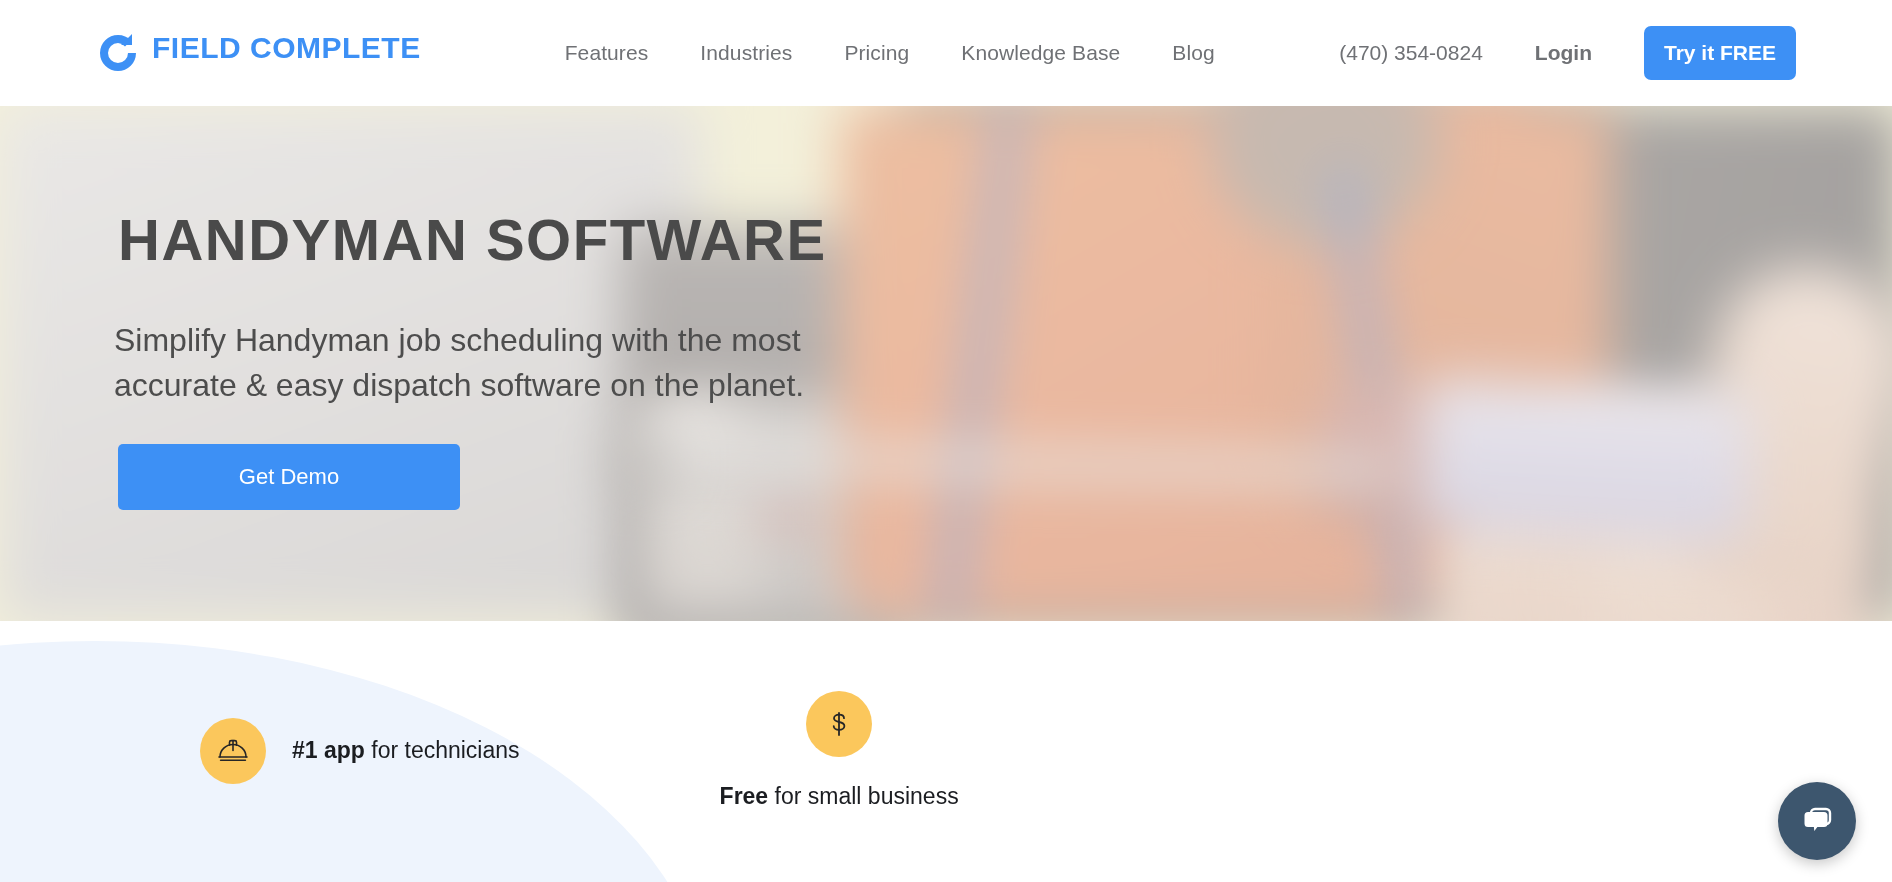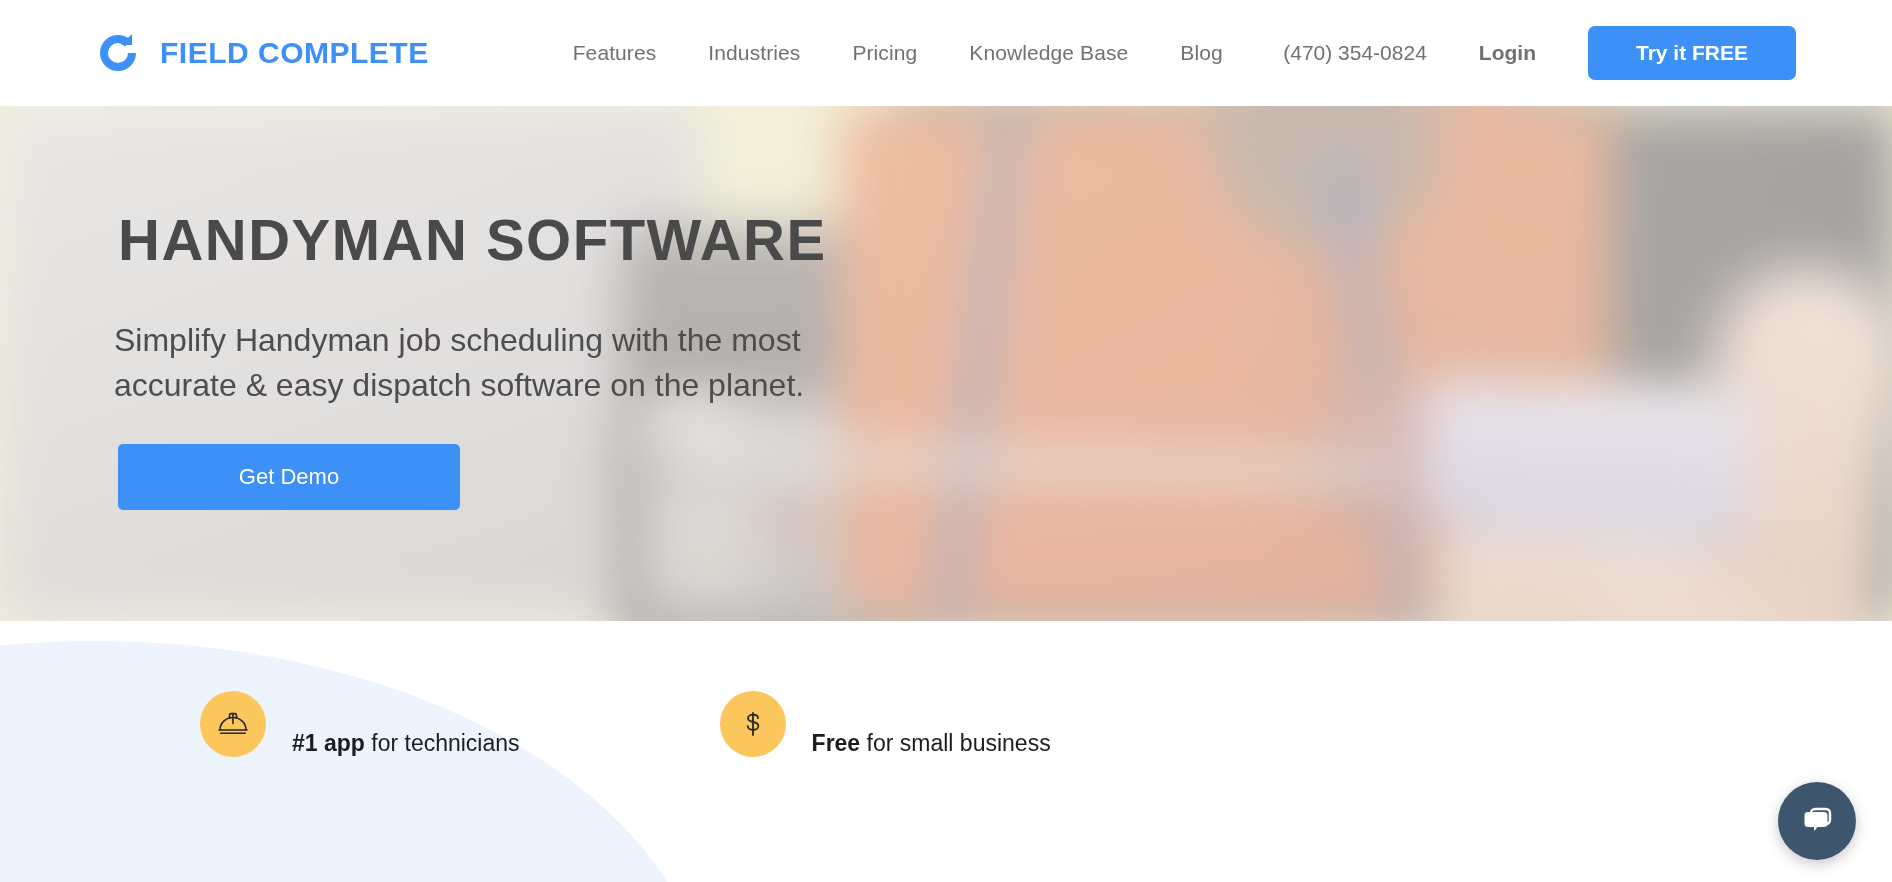--- a/index.html
+++ b/index.html
@@ -14,40 +14,40 @@
   .page { position:relative; width:1892px; height:882px; background:#fff; overflow:hidden; }
 
   
   .header {
     position:absolute; top:0; left:0;
     width:1892px; height:106px;
     background:#ffffff;
     display:flex; align-items:center;
     z-index:40;
   }
-  .logo { display:flex; align-items:center; margin-left:96px; gap:20px; cursor:pointer; }
+  .logo { display:flex; margin-left:96px; gap:12px; cursor:pointer; }
   .logo-mark { width:44px; height:44px; display:block; flex:0 0 auto; }
   .logo-text {
     font-size:30px; font-weight:bold; letter-spacing:0.5px;
     color:#3d90f5; font-family:"Liberation Sans", sans-serif;
     font-stretch:condensed; white-space:nowrap;
   }
   .nav { display:flex; align-items:center; margin-left:118px; gap:0; }
   .nav-item {
     font-size:21px; color:#6f7175; padding:0 26px;
     white-space:nowrap; cursor:pointer; letter-spacing:0.1px;
   }
   .header-right { margin-left:auto; margin-right:96px; display:flex; align-items:center; gap:16px; }
   .phone { font-size:21px; color:#6f7175; white-space:nowrap; cursor:pointer; }
   .login { font-size:21px; color:#6f7175; margin-left:36px; white-space:nowrap; cursor:pointer;font-weight:bold; }
   .btn-try {
     margin-left:36px;
     background:#3d90f5; color:#ffffff;
     font-size:21px; font-weight:bold;
-    padding:0 48px; height:54px; line-height:54px;
+    padding:0 20px; height:54px; line-height:54px;
     border:none; border-radius:7px; cursor:pointer;
     white-space:nowrap; font-family:"Liberation Sans", sans-serif;
   }
 
   
   .hero {
     position:absolute; top:106px; left:0;
     width:1892px; height:515px;
     overflow:hidden;
     background:#fef9c3;
@@ -103,24 +103,24 @@
   .lower { position:absolute; top:621px; left:0; width:1892px; height:261px; background:#ffffff; overflow:hidden; }
   .blue-blob {
     position:absolute; left:-520px; top:20px;
     width:1230px; height:760px;
     background:#eef4fd; border-radius:50%;
   }
   .features {
     position:absolute; top:70px; left:0;
     width:1892px; display:flex; align-items:center;
   }
-  .feature { display:flex; align-items:flex-end; gap:26px; }
+  .feature { display:flex; align-items:center; gap:26px; }
   .f1 { margin-left:200px; }
   .f2 { margin-left:202px; }
-  .f3 { margin-left:200px; }
+  .f3 { margin-left:200px;flex-direction:column; }
   .f-icon {
     width:66px; height:66px; border-radius:50%;
     background:#fbc košt;
     background:#fbc75c;
     display:flex; align-items:center; justify-content:center;
     flex:0 0 auto;
   }
   .f-text { font-size:23px; color:#1b1d21; white-space:nowrap; }
   .f-text b { font-weight:bold; }
 

